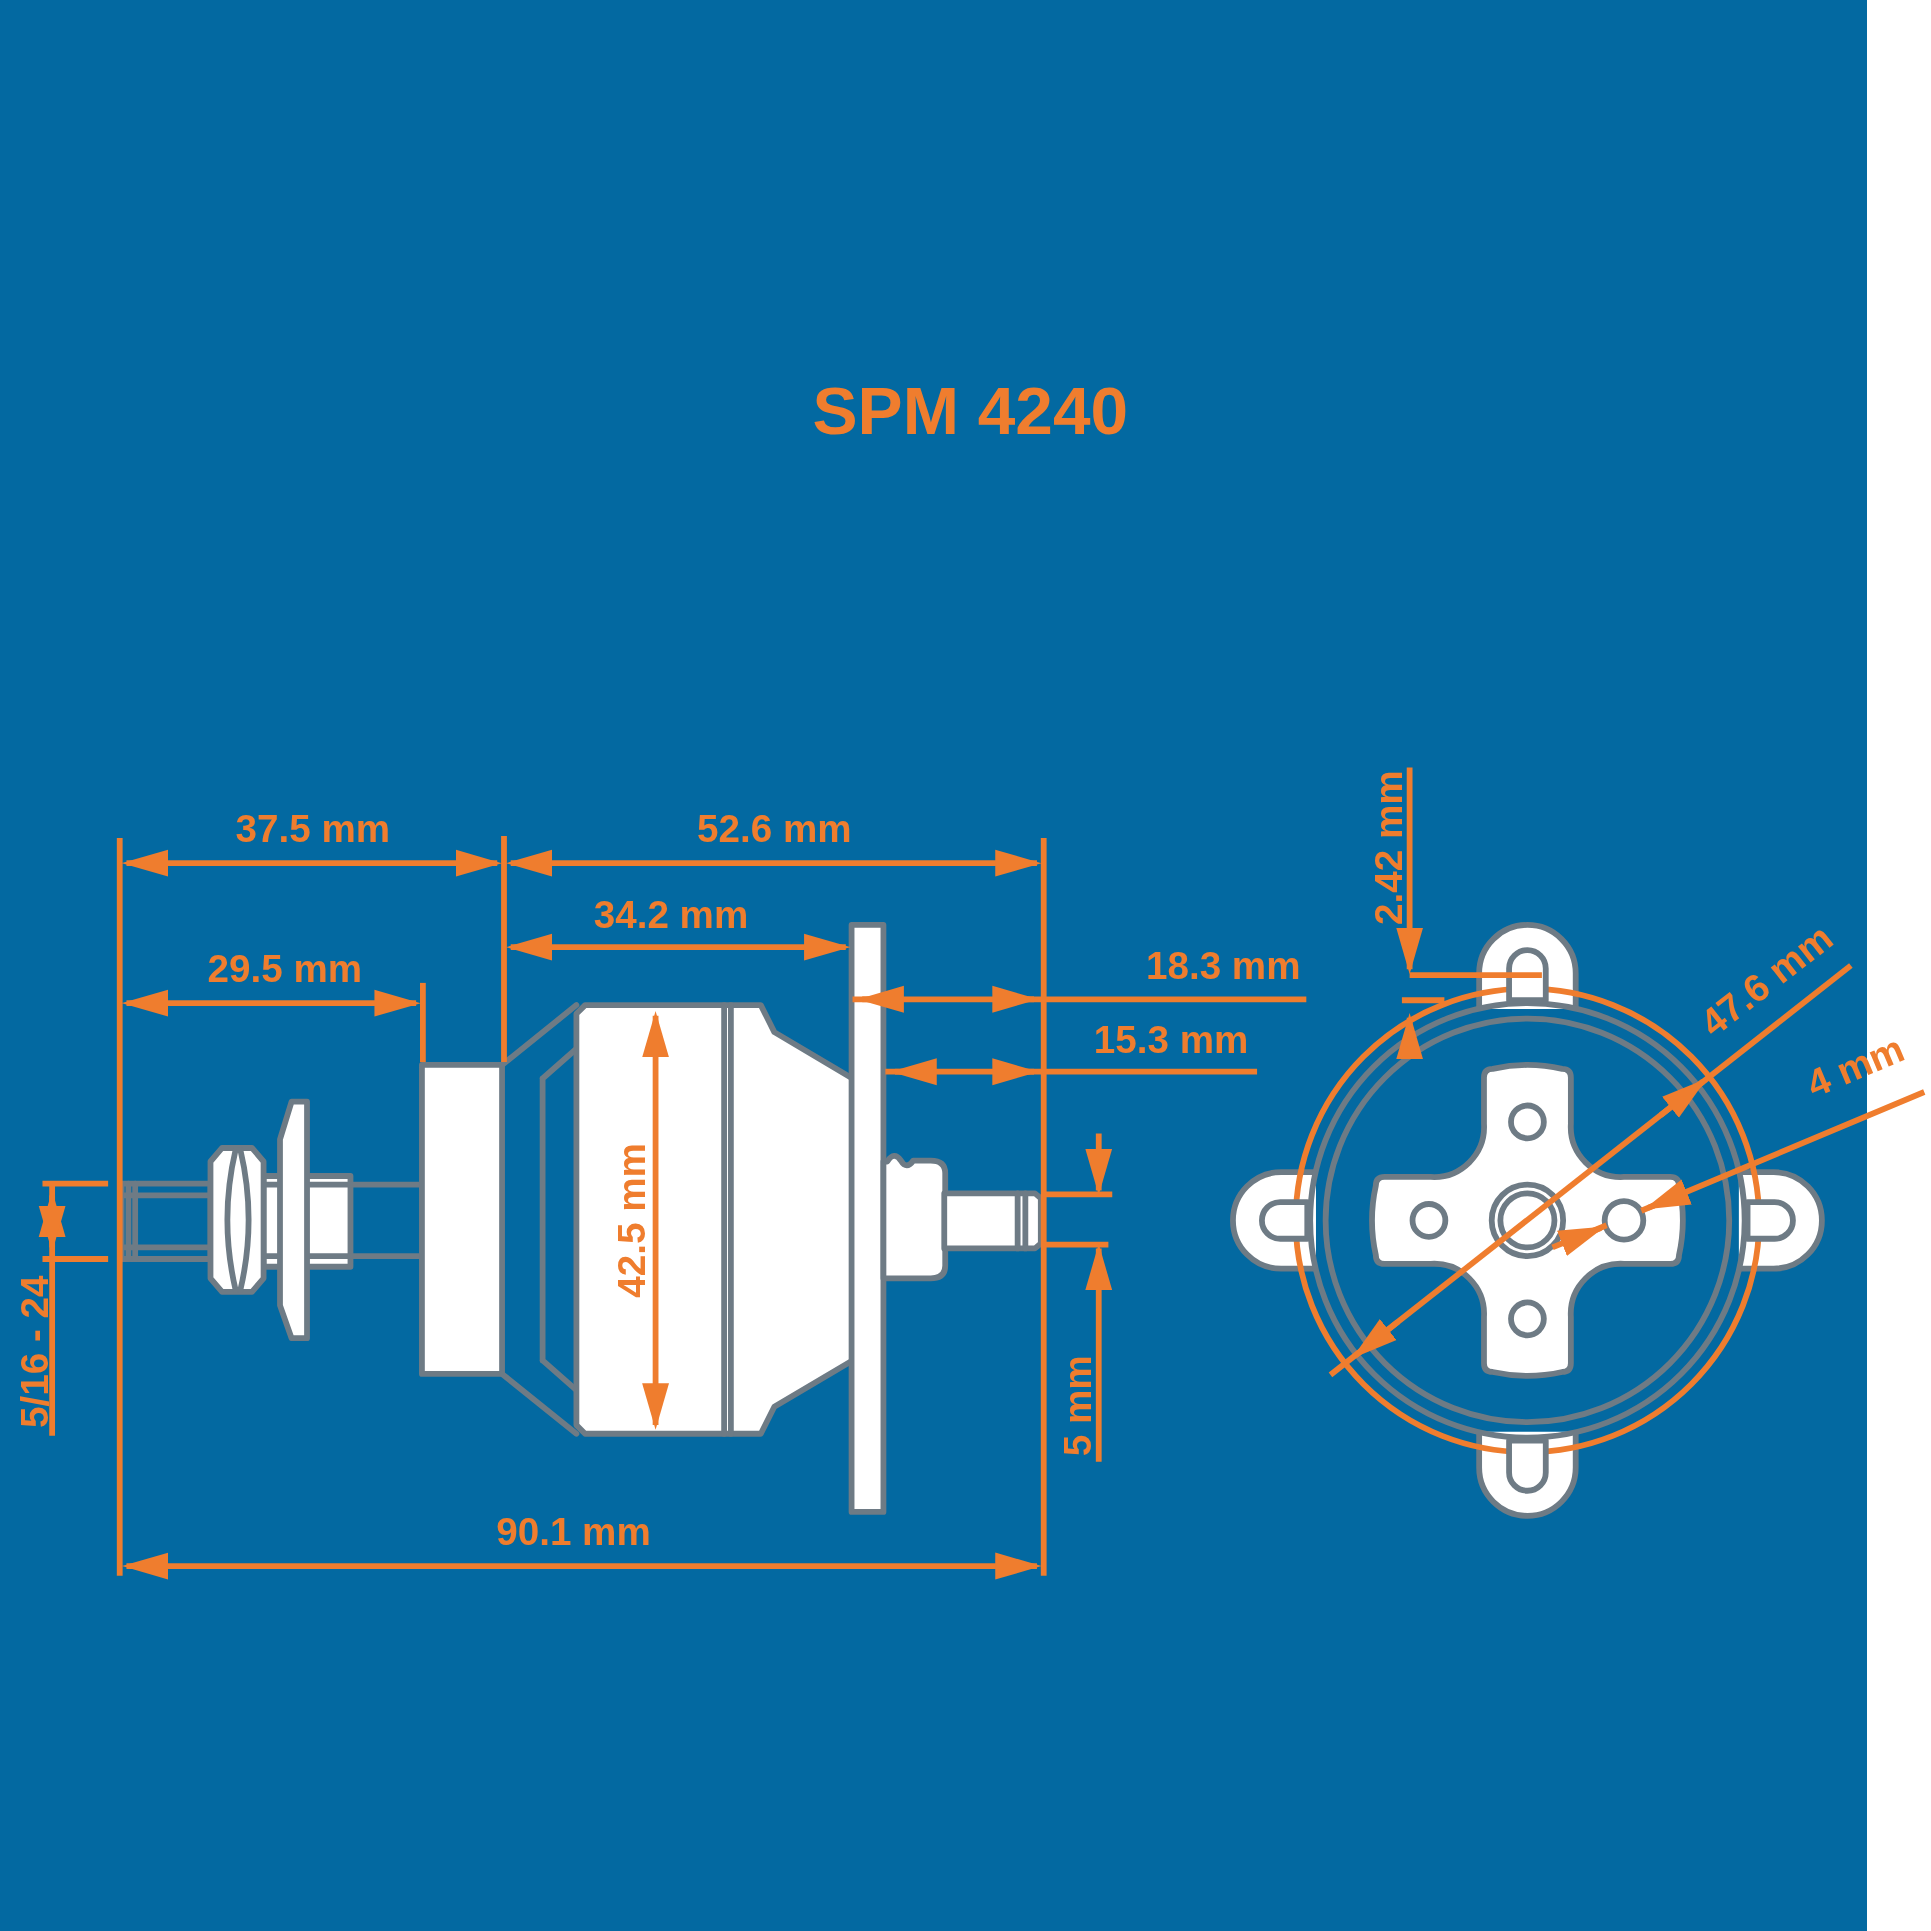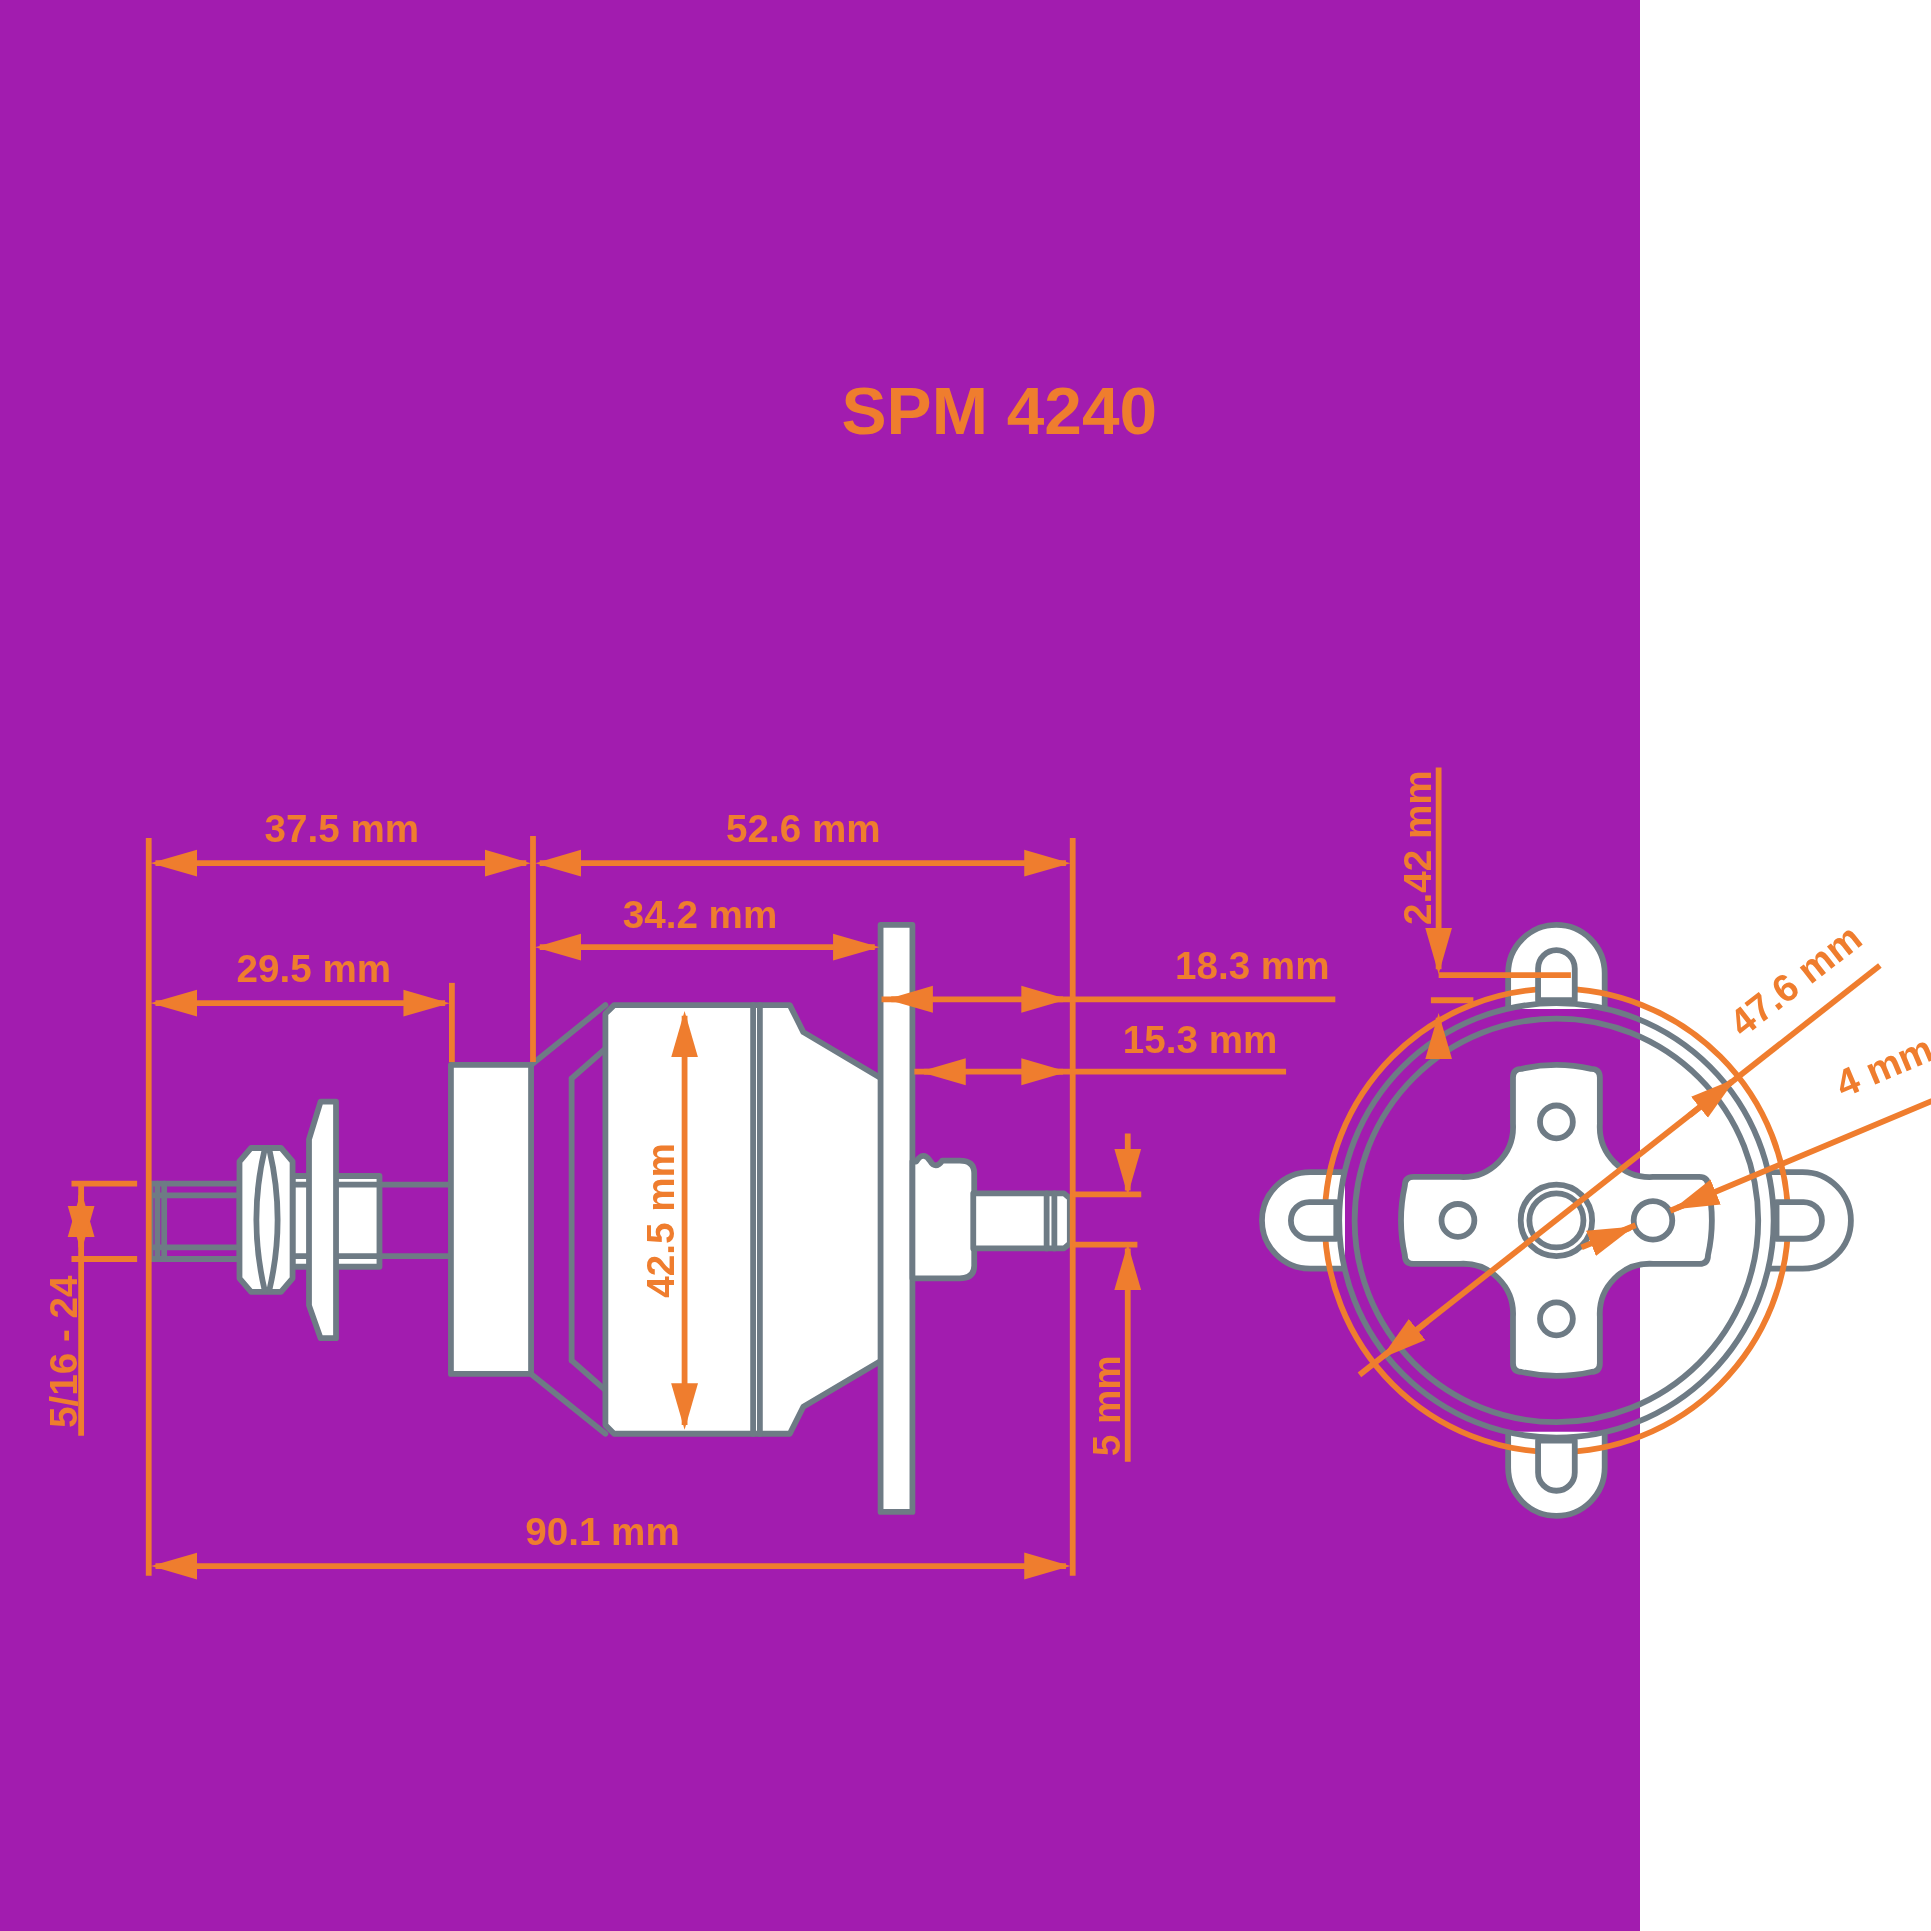--- a/index.html
+++ b/index.html
@@ -1,17 +1,17 @@
 <!DOCTYPE html>
 <html style="--accent: #EF7D2E; --line: #6E7B85;"><head>
 <meta charset="utf-8">
 <style>
   html,body{margin:0;padding:0;background:#fff;}
   body{width:1931px;height:1931px;font-family:"Liberation Sans",sans-serif;}
-  #stage{width:1611px;height:1931px;position:relative;background:#a21caf;padding-left:29px;}
+  #stage{width:1867px;height:1931px;position:relative;background:#0369a1;}
   svg{display:block;}
   
   .g{stroke:var(--line);stroke-width:6;fill:none;stroke-linejoin:round;stroke-linecap:round;}
   
   .gw{stroke:var(--line);stroke-width:6;fill:#ffffff;stroke-linejoin:round;}
   
   .o{stroke:var(--accent);stroke-width:6;fill:none;stroke-linecap:butt;}
   .ahp{fill:var(--accent);}
   .lbl{fill:var(--accent);font-family:"Liberation Sans",sans-serif;font-size:40px;font-weight:bold;}
   .ttl{fill:var(--accent);font-family:"Liberation Sans",sans-serif;font-size:70px;font-weight:bold;}

